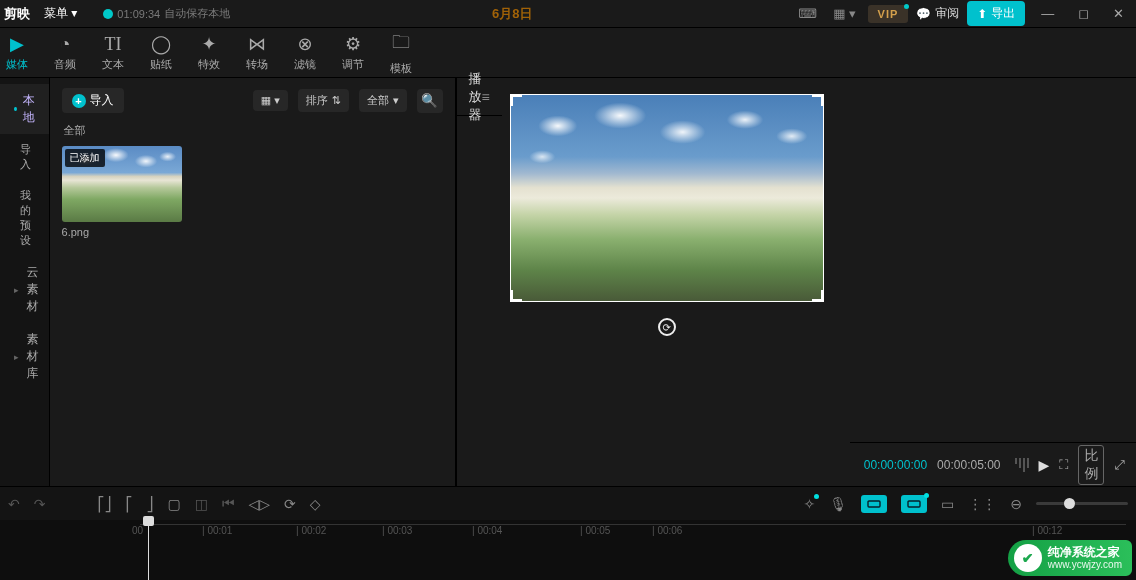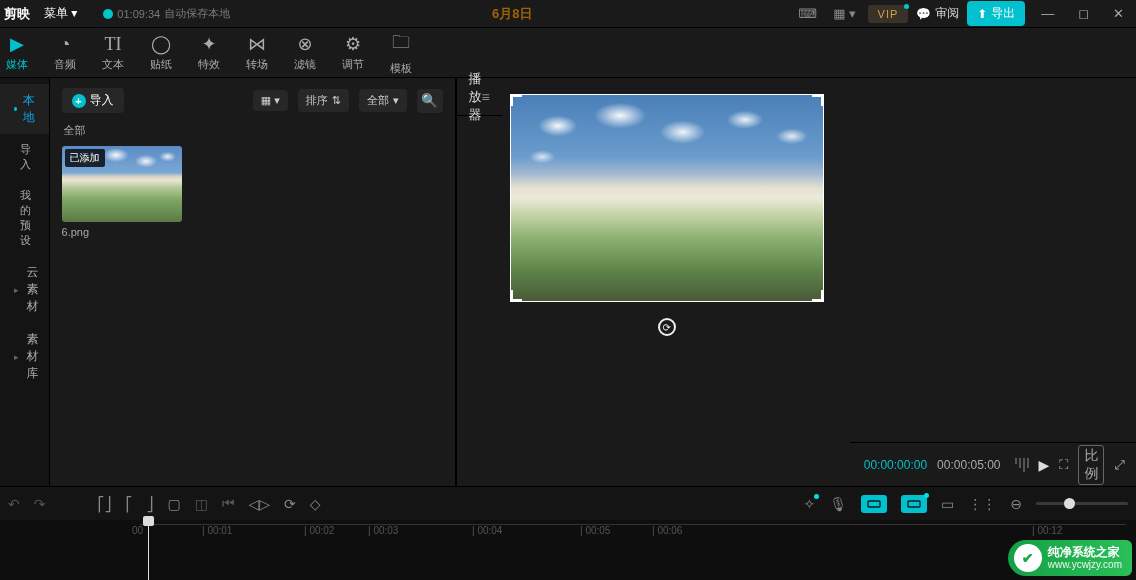--- a/index.html
+++ b/index.html
@@ -20,21 +20,21 @@
     background: #1a1a1a;
     border-bottom: 1px solid #000;
   }
   .titlebar .logo { color:#fff; font-weight:bold; font-size:13px; margin-right:8px;}
   .titlebar .menu-btn { color:#fff; font-size:12px; padding:2px 6px; cursor:pointer; }
   .titlebar .saved { margin-left:20px; color:#7a7a7a; font-size:11px; display:flex; align-items:center; gap:4px;}
   .titlebar .saved .dot { width:10px;height:10px;border-radius:50%;background:#00c8c8;}
   .titlebar .center { flex:1; text-align:center; color:#a16207; font-size:13px; font-weight:bold;}
   .titlebar .right { display:flex; align-items:center; gap:8px; }
   .tb-icon { color:#888; cursor:pointer; padding:2px 4px; font-size:13px;}
-  .vip { background:#3a3228;color:#d4a04c;font-weight:normal;font-size:11px;padding:3px 10px;border-radius:3px;letter-spacing:1px;position:relative;}
+  .vip { background:#3a3228;color:#d4a04c;font-weight:bold;font-size:11px;padding:3px 10px;border-radius:3px;letter-spacing:1px;position:relative;}
   .vip::after{content:"";position:absolute;top:-1px;right:-1px;width:5px;height:5px;border-radius:50%;background:#00c8c8;}
   .review { display:flex;align-items:center;gap:4px;color:#ddd;cursor:pointer;}
   .export-btn { background:#00c1cd;color:#fff;border:none;border-radius:4px;padding:4px 10px;display:flex;align-items:center;gap:4px;cursor:pointer;font-size:12px;}
   .win-btn { color:#aaa;padding:2px 8px;cursor:pointer;font-size:13px;}
 
   
   .tooltabs {
     height: 50px;
     display:flex;align-items:center;
     background:#1a1a1a;
@@ -49,21 +49,21 @@
   
   .main { display:flex; height:408px; }
 
   
   .sidebar {
     width:84px; background:#141414;
     display:flex;flex-direction:column;
     padding-top:6px;
   }
   .sidebar-item { color:#aaa;font-size:12px;padding:8px 10px 8px 14px;cursor:pointer;display:flex;align-items:center;gap:6px;}
-  .sidebar-item.active { color:#0ea5e9;background:#202020;}
+  .sidebar-item.active { color:#c4b5fd;background:#202020;}
   .sidebar-item.sub { padding-left:20px; font-size:11px;}
   .sidebar-item .chev{font-size:9px;color:#666;margin-right:2px;}
   .sidebar-item.active .dot{display:inline-block;width:4px;height:4px;border-radius:50%;background:#00c1cd;}
 
   
   .media-panel {
     flex: 0 0 406px;
     background:#1a1a1a;
     padding:10px 12px;
     border-left:1px solid #000;
@@ -335,22 +335,22 @@
   <span class="bt-icon">⊖</span>
   <div class="zoom-track">
       <div class="zoom-thumb"></div>
     </div>
 </div>
 
 <div class="timeline">
   <div class="ruler">
     <span class="ticklabel" style="left:0">00</span>
     <span class="ticklabel" style="left:70px">| <span>00:01</span></span>
-    <span class="ticklabel" style="left:172px">| <span>00:02</span></span>
-    <span class="ticklabel" style="left:236px">| <span>00:03</span></span>
+    <span class="ticklabel" style="left:164px">| <span>00:02</span></span>
+    <span class="ticklabel" style="left:250px">| <span>00:03</span></span>
     <span class="ticklabel" style="left:340px">| <span>00:04</span></span>
     <span class="ticklabel" style="left:448px">| <span>00:05</span></span>
     <span class="ticklabel" style="left:520px">| <span>00:06</span></span>
     <span class="ticklabel" style="left:900px">| <span>00:12</span></span>
   </div>
   <div class="playhead"></div>
 </div>
 
 <div class="watermark">
   <div class="wm-circle">✔</div>

